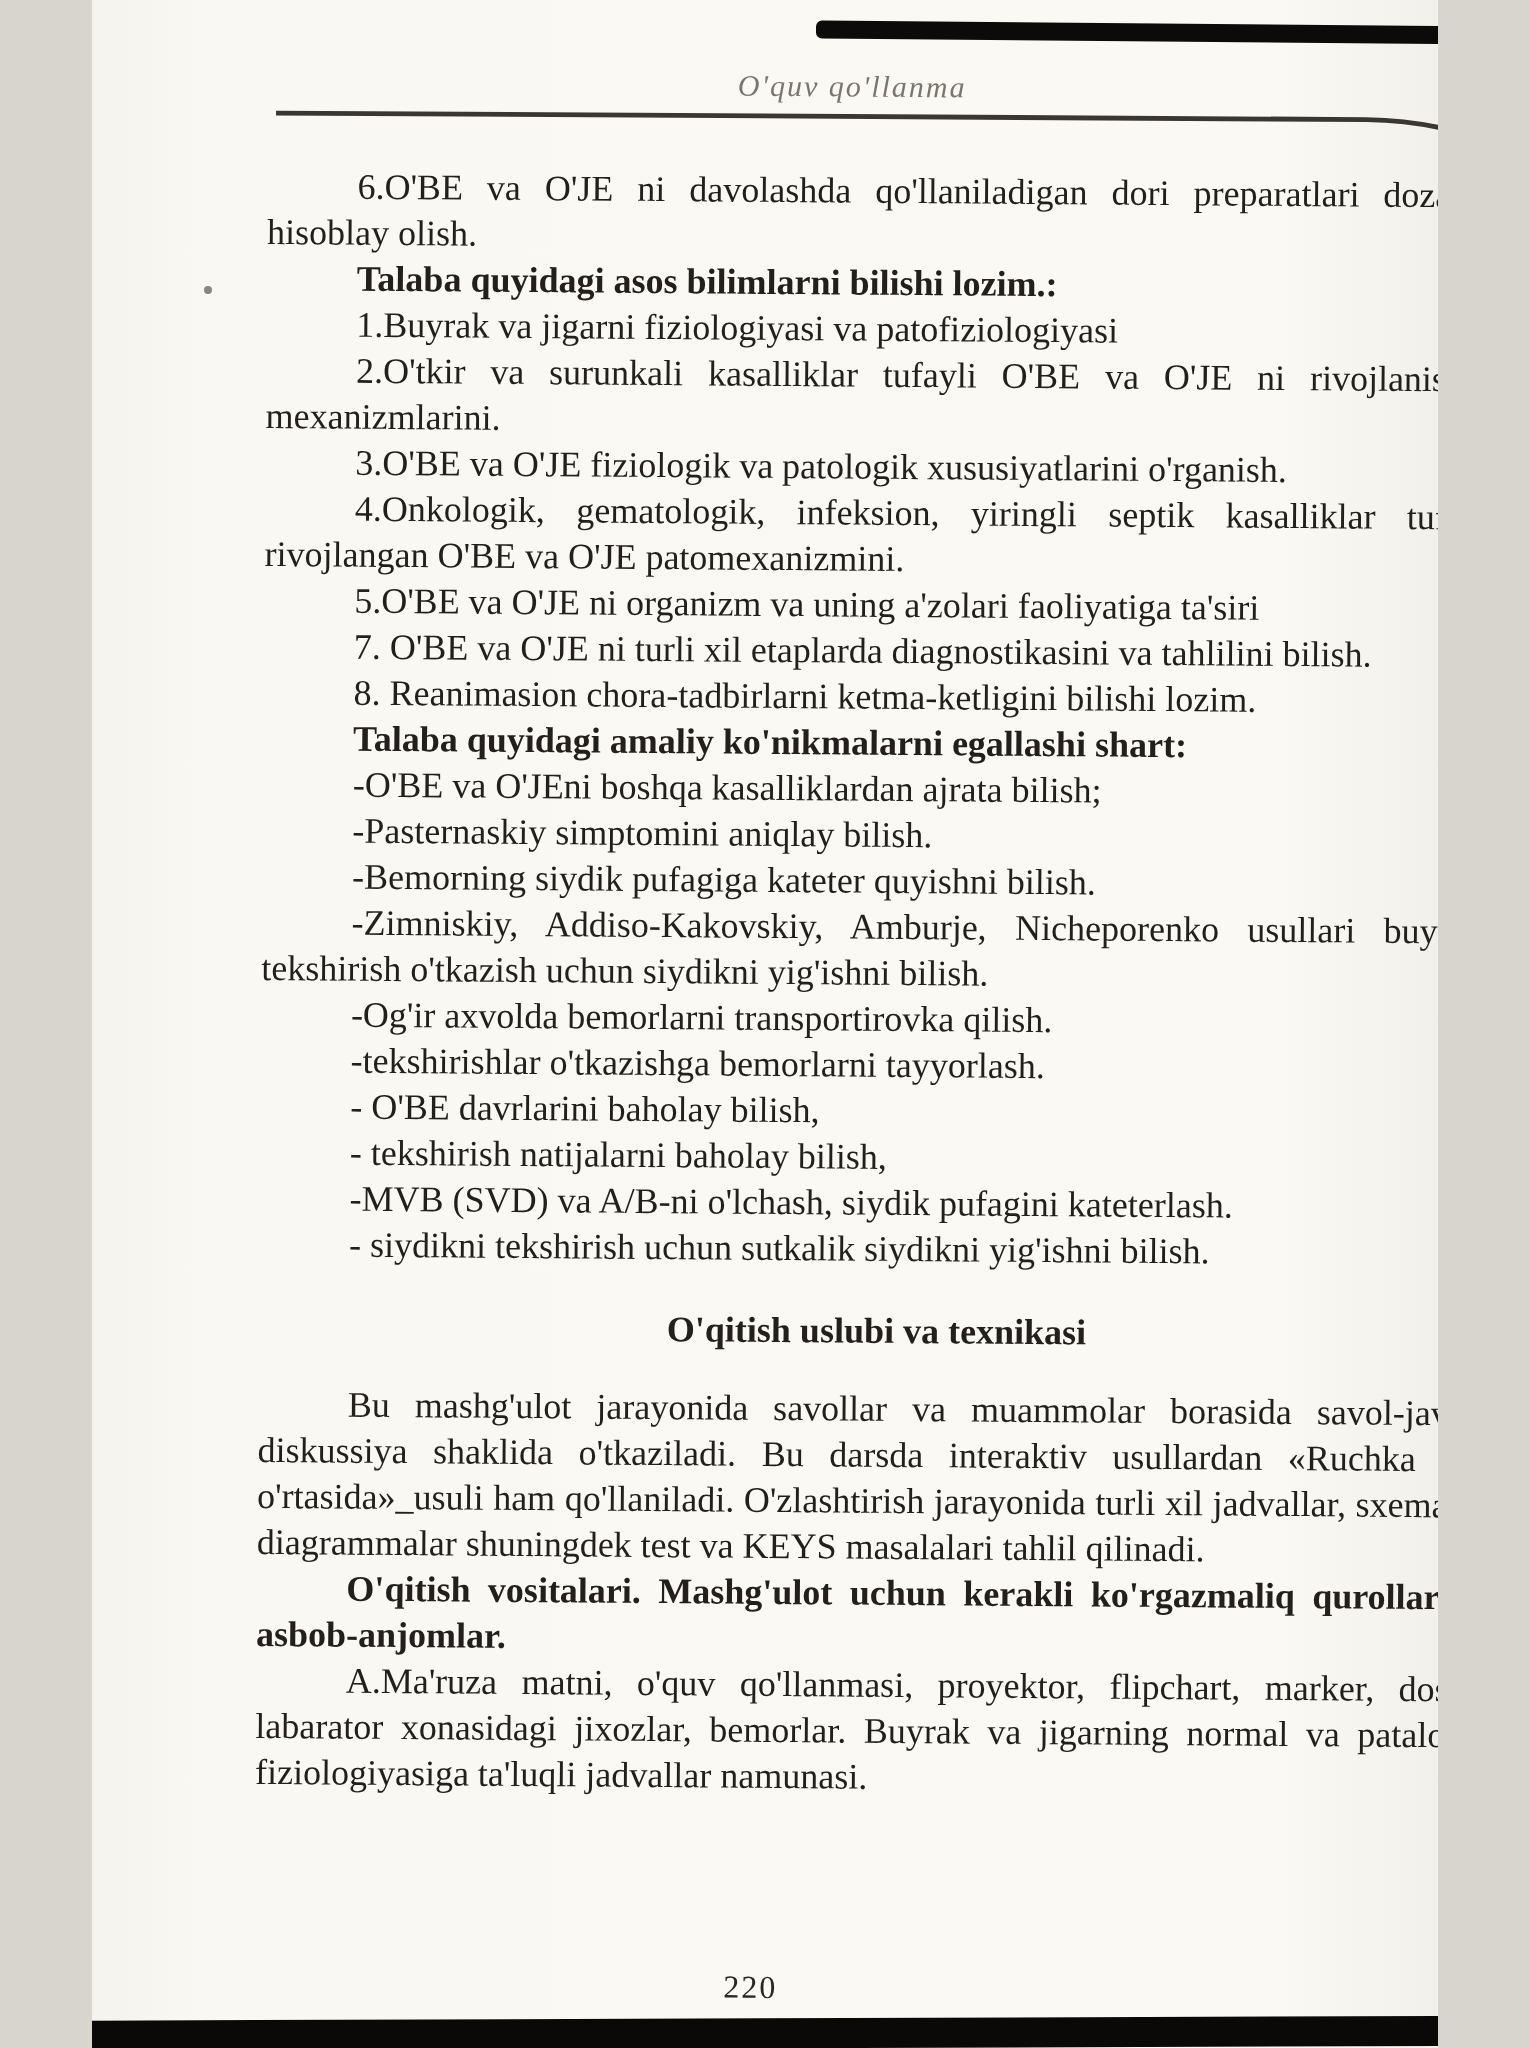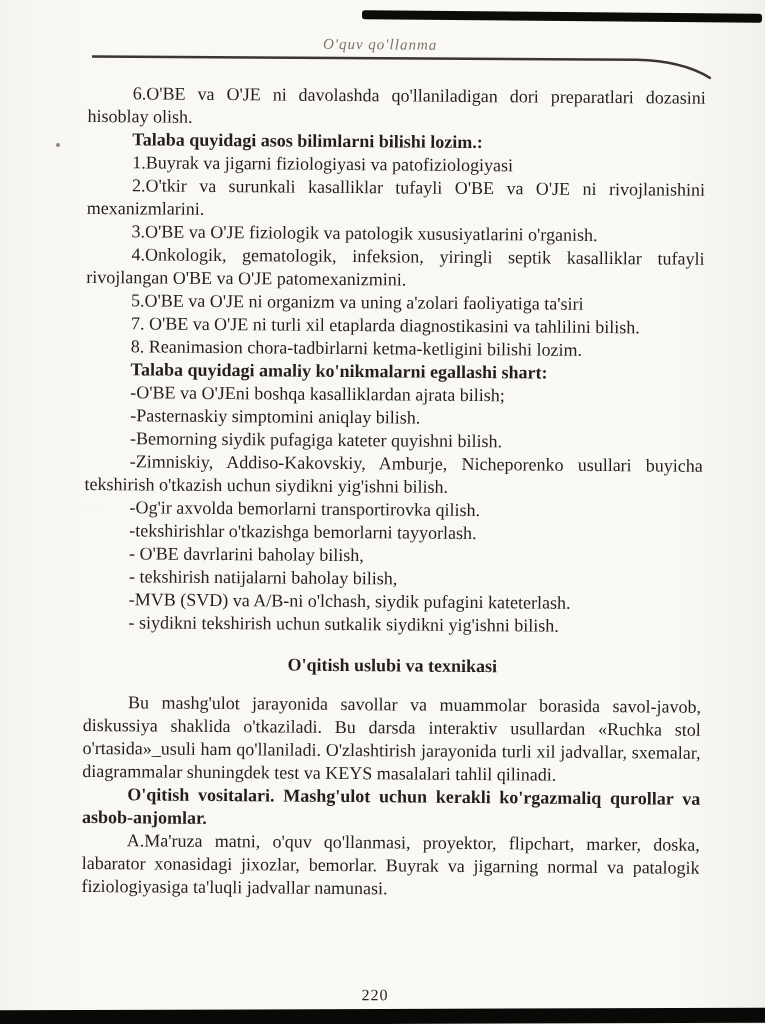--- a/index.html
+++ b/index.html
@@ -2,21 +2,21 @@
 <html><head>
 <meta charset="utf-8">
 <style>
   html, body {
     margin: 0;
     padding: 0;
     background: #d8d5cf;
   }
   .page {
     position: relative;
-    width: 765px;
+    width: 673px;
     height: 1024px;
     margin: 0 auto;
     background: linear-gradient(90deg, #f5f3ee 0%, #faf8f3 8%, #faf9f4 88%, #f2f0ea 100%);
     overflow: hidden;
     font-family: "Liberation Serif", "DejaVu Serif", serif;
     color: #221f1c;
   }
   .scan-rotate {
     position: absolute;
     inset: 0;

